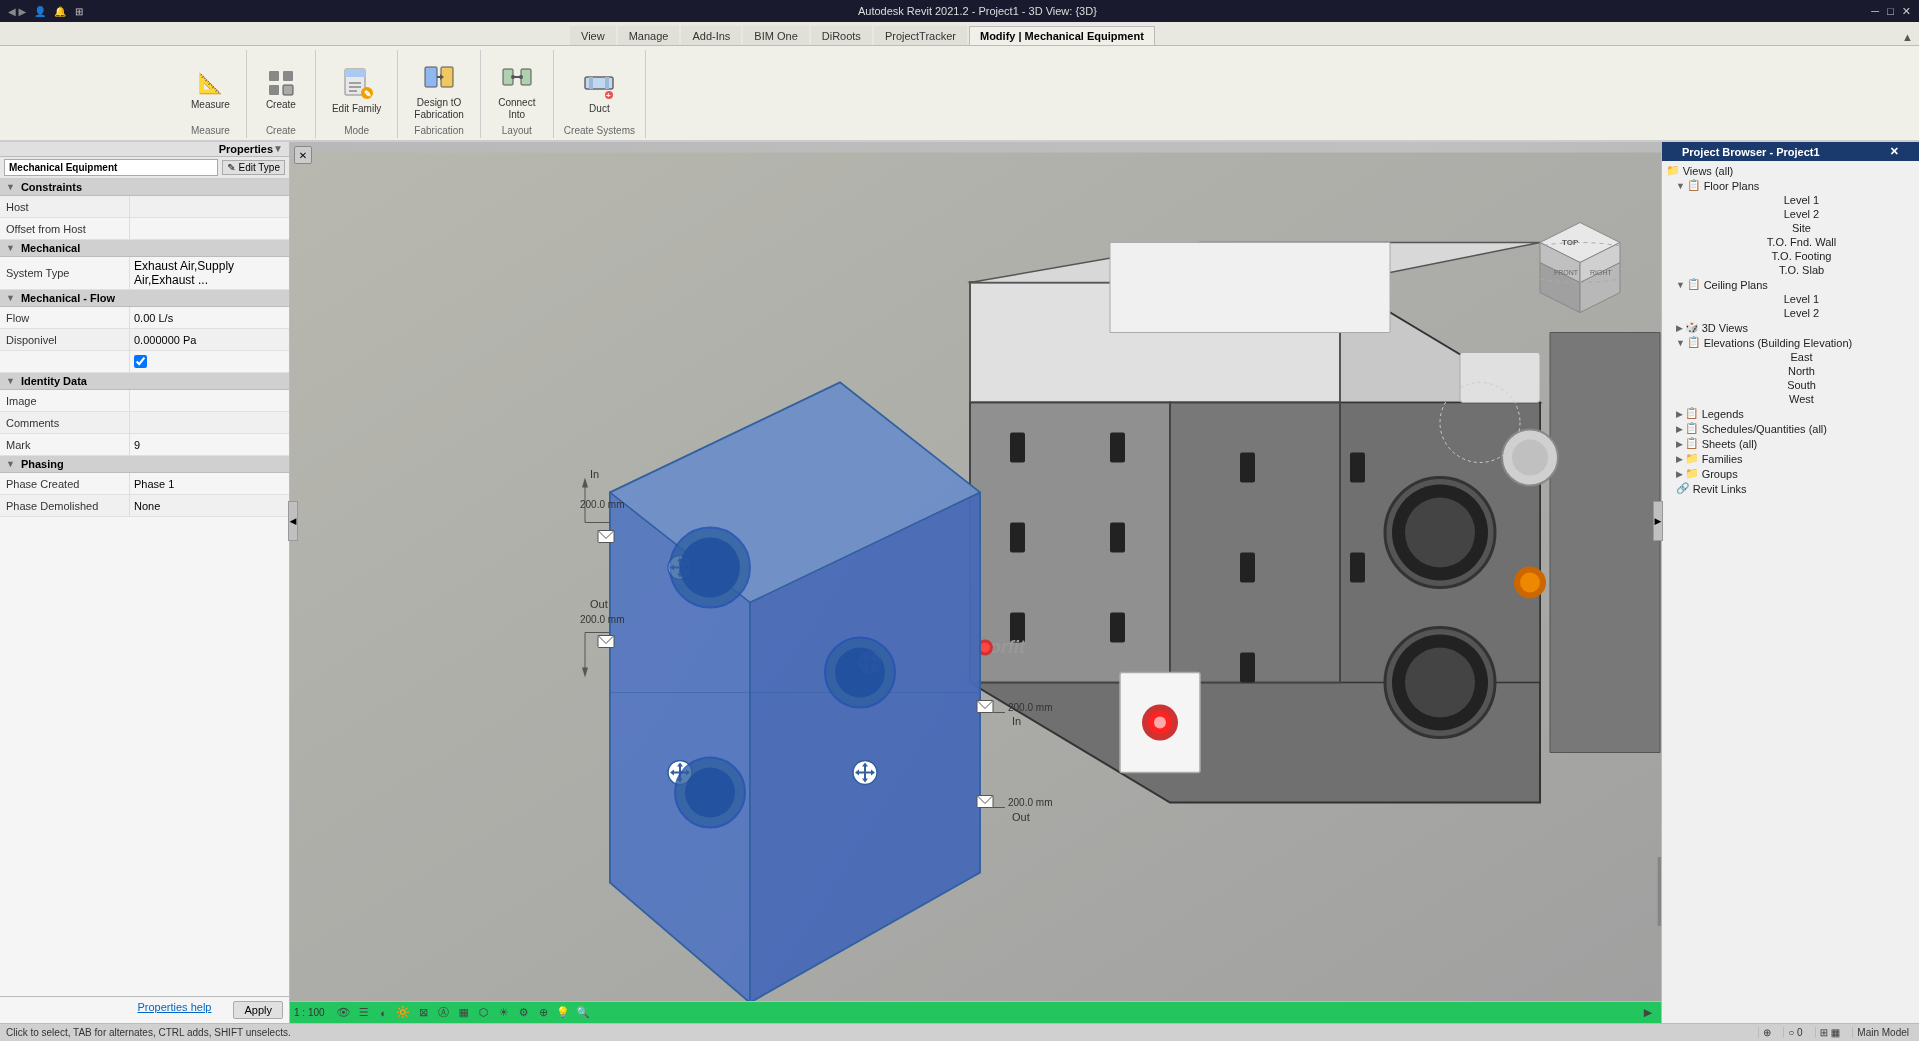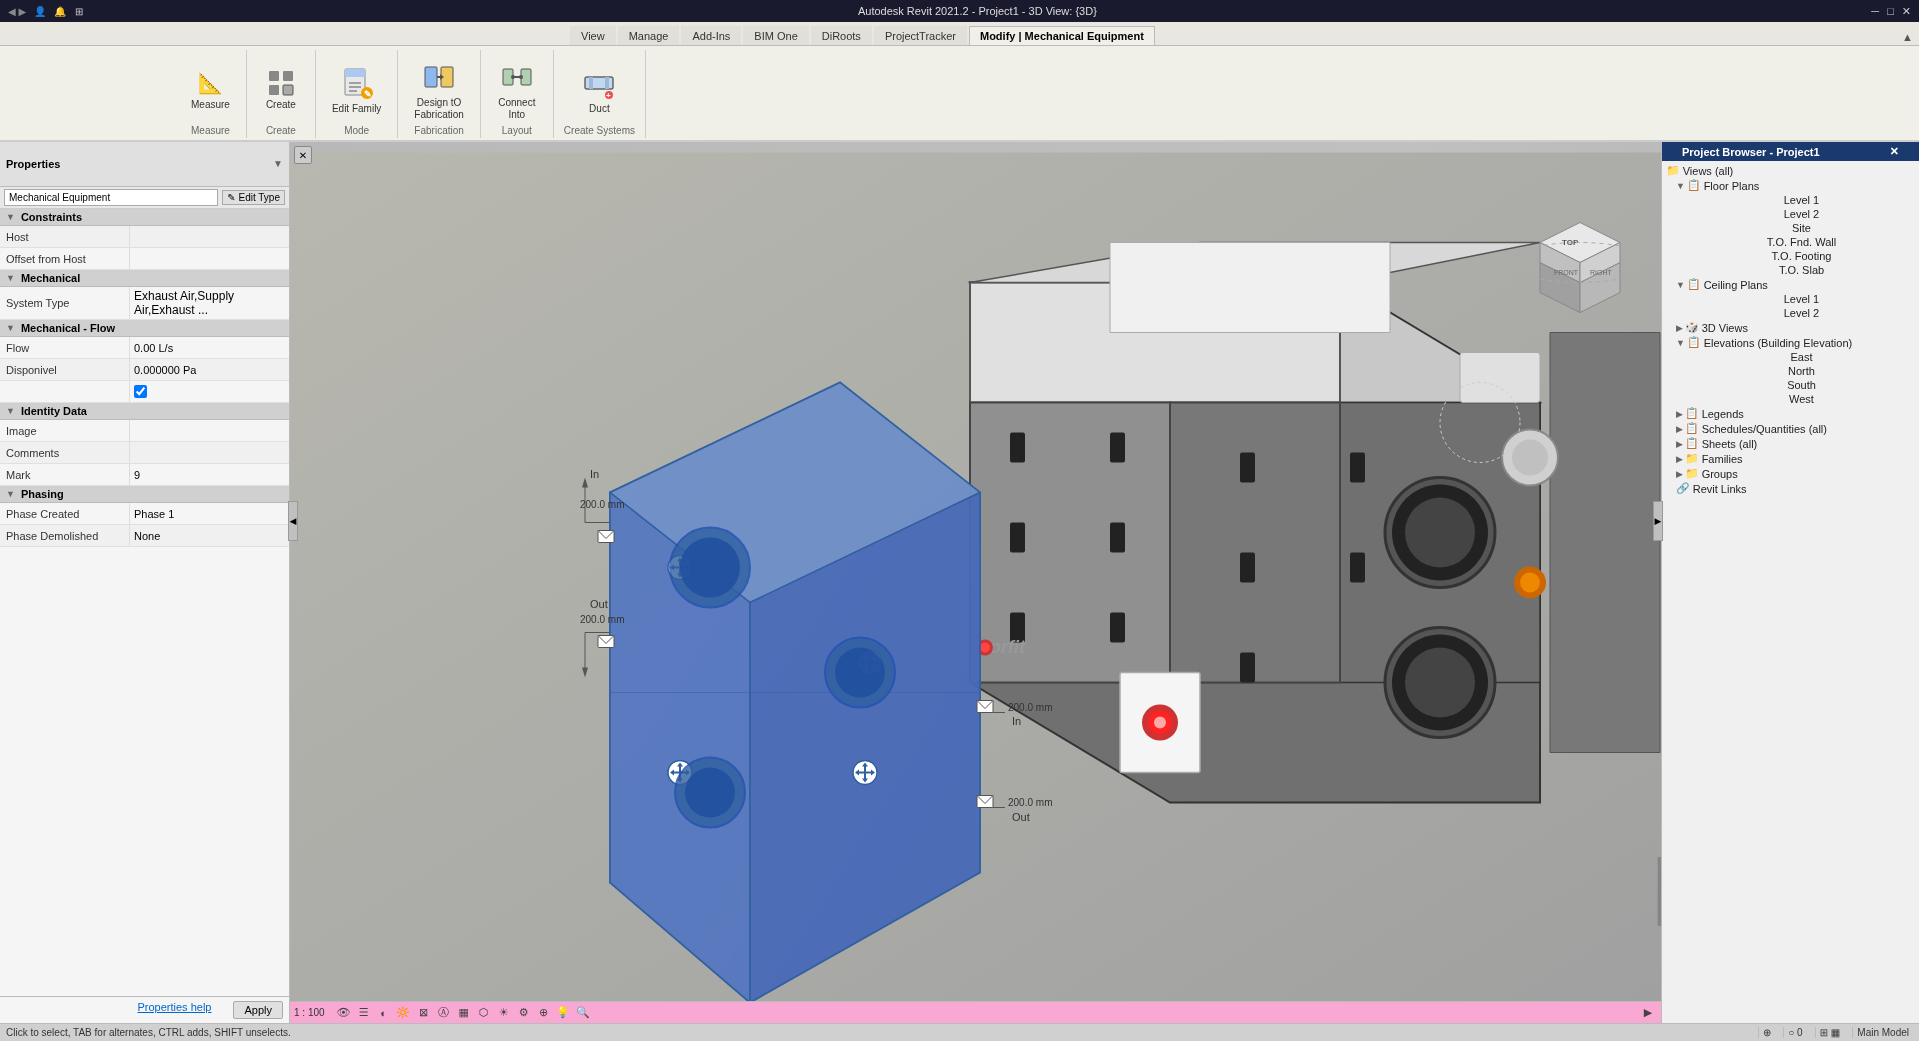--- a/index.html
+++ b/index.html
@@ -48,22 +48,22 @@
     .ribbon-btn-label { font-size: 10px; color: #333; text-align: center; line-height: 1.2; }
     .ribbon-btn.large .ribbon-btn-icon { width: 40px; height: 40px; font-size: 26px; }
 
     
     #left-panel {
       position: absolute; top: 142px; left: 0; width: 290px; bottom: 18px;
       background: #f5f5f5; border-right: 1px solid #bbb; z-index: 50;
       display: flex; flex-direction: column;
     }
     #props-header {
-      background: #e0e0e0; padding: 16px 6px; font-weight: 600; font-size: 11px;
-      border-bottom: 1px solid #bbb; display: flex; justify-content: space-between;
+      background: #e0e0e0; padding: 1px 6px; font-weight: 600; font-size: 11px;
+      border-bottom: 1px solid #bbb; display: flex; justify-content: flex-end;
     }
     .prop-section-header {
       background: #d0d0d0; padding: 2px 6px; font-weight: 600; font-size: 11px;
       border-bottom: 1px solid #bbb; display: flex; align-items: center; gap: 4px;
     }
     .prop-row {
       display: flex; border-bottom: 1px solid #e0e0e0; min-height: 22px;
     }
     .prop-row:nth-child(even) { background: #f0f0f0; }
     .prop-label {
@@ -137,21 +137,21 @@
     
     #logo-area {
       position: absolute; top: 22px; left: 0; width: 170px; height: 120px;
       background: linear-gradient(135deg, #555 0%, #888 50%, #333 100%);
       display: flex; align-items: center; justify-content: center; overflow: hidden;
     }
 
     
     #viewport-toolbar {
       position: absolute; bottom: 18px; left: 290px; right: 258px; height: 22px;
-      background: #f9a8d4; border-top: 1px solid #bbb; display: flex;
+      background: #22c55e; border-top: 1px solid #bbb; display: flex;
       align-items: center; padding: 3px 4px; gap: 2px; z-index: 50;
     }
     .vp-btn {
       width: 18px; height: 18px; background: transparent; border: none;
       cursor: pointer; display: flex; align-items: center; justify-content: center;
       font-size: 11px; color: #444;
     }
     .vp-scale { font-size: 10px; color: #333; margin-right: 8px; }
 
     
@@ -307,21 +307,21 @@
   </div>
 </div>
 
 <div id="left-panel">
   <div id="props-header">
     <span>Properties</span>
     <span style="font-size:10px;color:#666;">▼</span>
   </div>
 
   <div style="background:#e8e8e8;padding:2px 4px;border-bottom:1px solid #ccc;display:flex;gap:4px;align-items:center;">
-    <div style="flex:1;background:white;border:1px solid #aaa;padding:2px 4px;font-size:10px;">Mechanical Equipment</div>
+    <div style="flex:1;background:white;border:1px solid #aaa;padding:2px 4px;font-size:10px;font-weight:bold;">Mechanical Equipment</div>
     <button style="font-size:10px;background:#e0e0e0;border:1px solid #aaa;padding:1px 4px;cursor:pointer;">✎ Edit Type</button>
   </div>
 
   <div class="prop-section-header">
     <span class="tree-arrow">▼</span>
       <span>Constraints</span>
   </div>
   <div class="prop-row">
     <div class="prop-label">Host</div>
     <div class="prop-value"></div>

